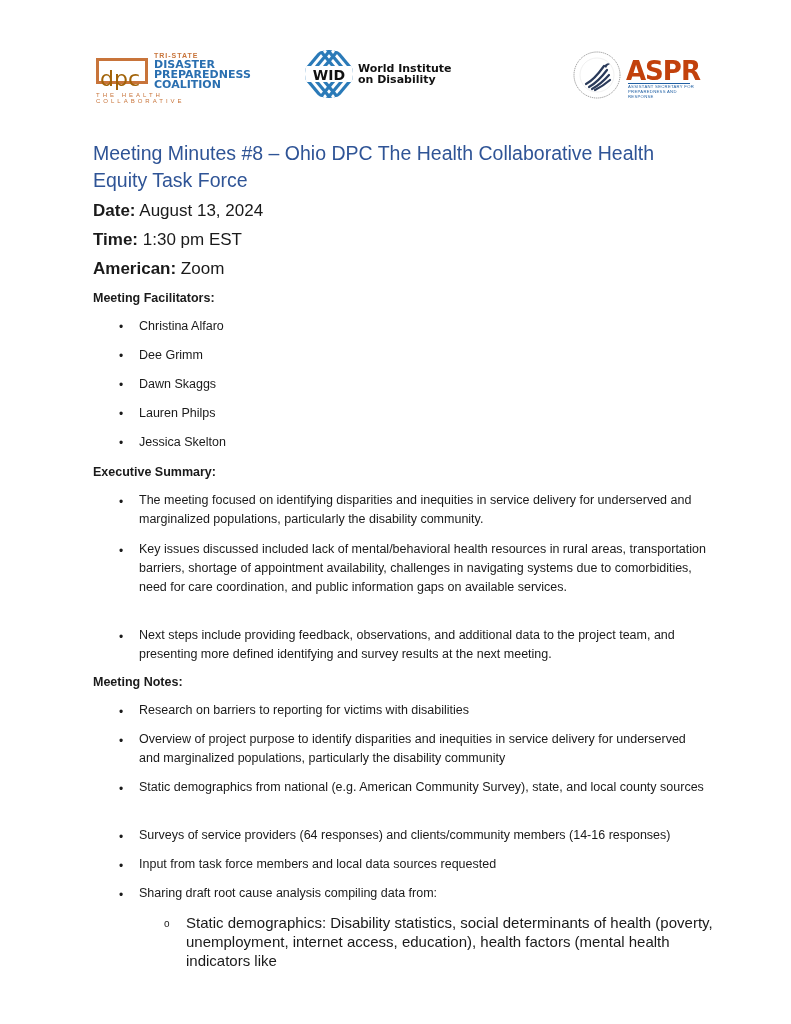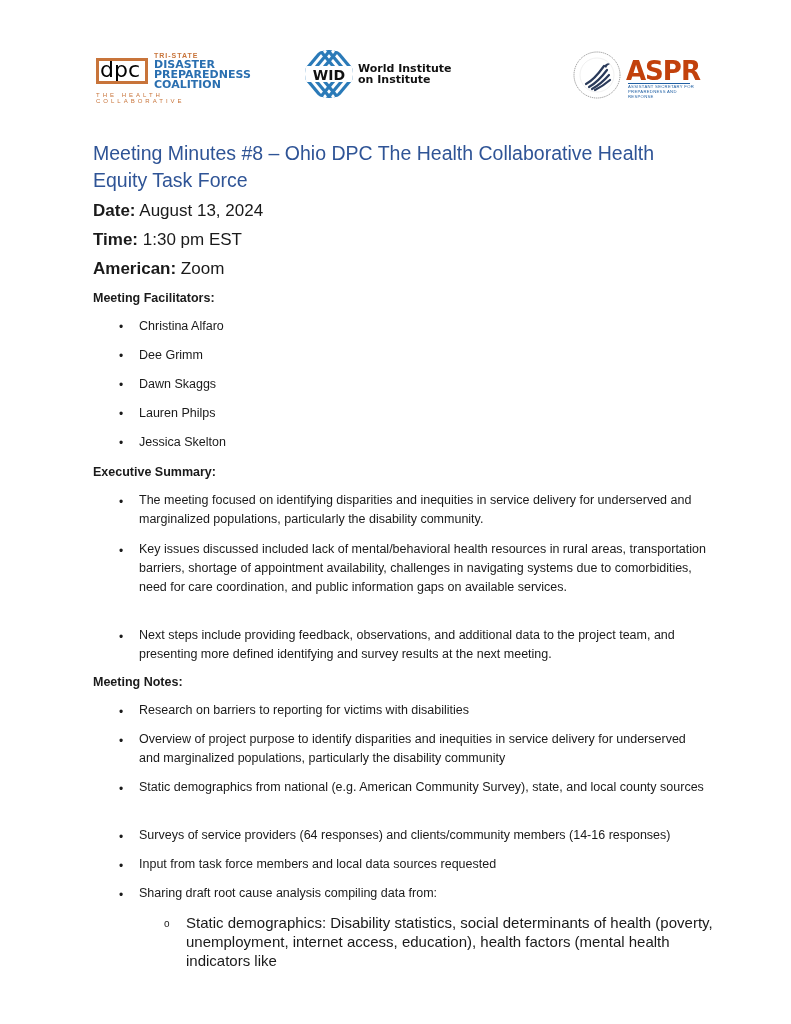--- a/index.html
+++ b/index.html
@@ -3,22 +3,22 @@
 <meta charset="utf-8">
 <style>
   html, body { margin: 0; padding: 0; background: #ffffff; }
   body { width: 791px; height: 1024px; position: relative; overflow: hidden;
          font-family: "Liberation Sans", sans-serif; color: #1a1a1a; }
   .logo-bar { position: absolute; top: 44px; left: 0; width: 791px; height: 62px; }
   
   .dpc { position: absolute; left: 96px; top: 8px; width: 160px; height: 52px; }
   .dpc-box { position: absolute; left: 0; top: 6px; width: 52px; height: 26px;
              border: 3px solid #c8743a; box-sizing: border-box; }
-  .dpc-letters { position: absolute; left: 4px; top: 5px; font-family: "DejaVu Sans", sans-serif;
-                 font-size: 22px; line-height: 26px; color: #000000; letter-spacing: 0px; font-weight: normal; }
+  .dpc-letters { position: absolute; left: 4px; top: 14px; font-family: "DejaVu Sans", sans-serif;
+                 font-size: 22px; line-height: 26px; color: #a16207; letter-spacing: 0px; font-weight: normal; }
   .dpc-tri { position: absolute; left: 58px; top: 0px; font-size: 7px; font-weight: bold; color: #c8743a;
              letter-spacing: 1px; }
   .dpc-name { position: absolute; left: 58px; top: 8px; font-size: 11px; font-weight: bold; color: #2a6fb0;
               line-height: 10px; font-family: "DejaVu Sans", sans-serif; }
   .dpc-tag { position: absolute; left: 0px; top: 40px; font-size: 6px; color: #c8743a; letter-spacing: 3px; }
   
   .wid { position: absolute; left: 302px; top: 4px; width: 150px; height: 56px; }
   .wid-globe { position: absolute; left: 2px; top: 0; width: 50px; height: 52px; }
   .wid-text { position: absolute; left: 56px; top: 15px; font-size: 11px; font-weight: bold; color: #111;
               line-height: 11px; font-family: "DejaVu Sans", sans-serif; }
@@ -80,21 +80,21 @@
           <path d="M55 22 L30 52"></path>
             <path d="M47 22 L22 52"></path>
             <path d="M39 22 L14 52"></path>
         </g>
         <rect x="0" y="18" width="50" height="16" fill="#ffffff"></rect>
       </g>
       <text x="25" y="31.5" text-anchor="middle" font-family="DejaVu Sans, sans-serif" font-weight="bold" font-size="14" fill="#111">WID</text>
     </svg>
     <div class="wid-text">
       <div>World Institute</div>
-      <div>on Institute</div>
+      <div>on Disability</div>
     </div>
   </div>
 
   <div class="aspr">
     <svg class="aspr-seal" viewBox="0 0 50 50">
       <circle cx="25" cy="25" r="23" fill="none" stroke="#555" stroke-width="0.6" stroke-dasharray="1.2 0.8"></circle>
       <circle cx="25" cy="25" r="17" fill="none" stroke="#ccc" stroke-width="0.3"></circle>
       <g stroke="#2a3a5a" stroke-width="2.2" fill="none" stroke-linecap="round">
         <path d="M14 34 Q22 30 32 16"></path>
         <path d="M17 37 Q26 32 35 20"></path>

